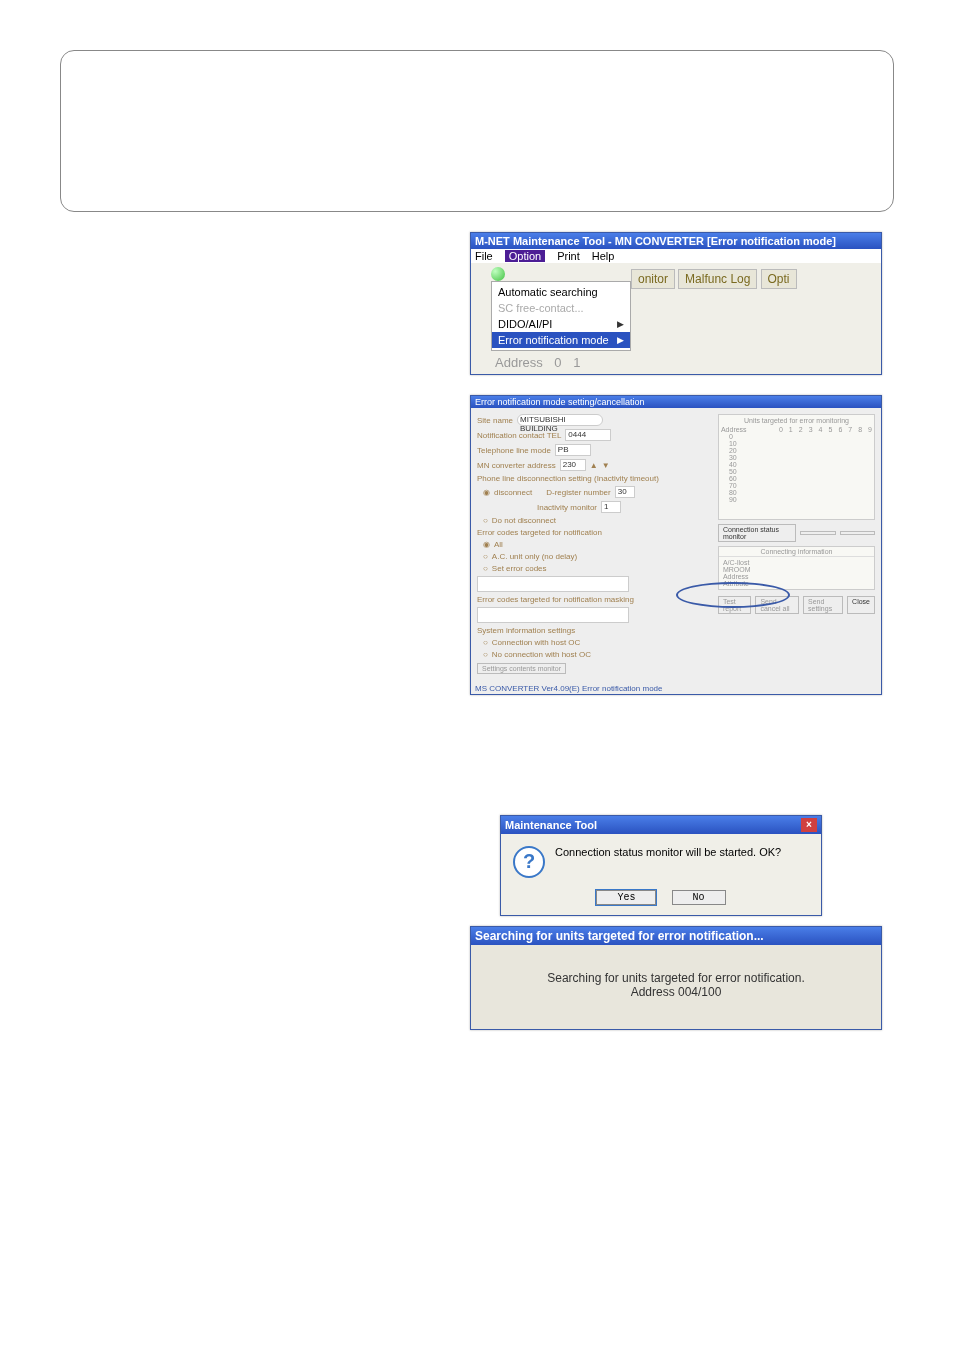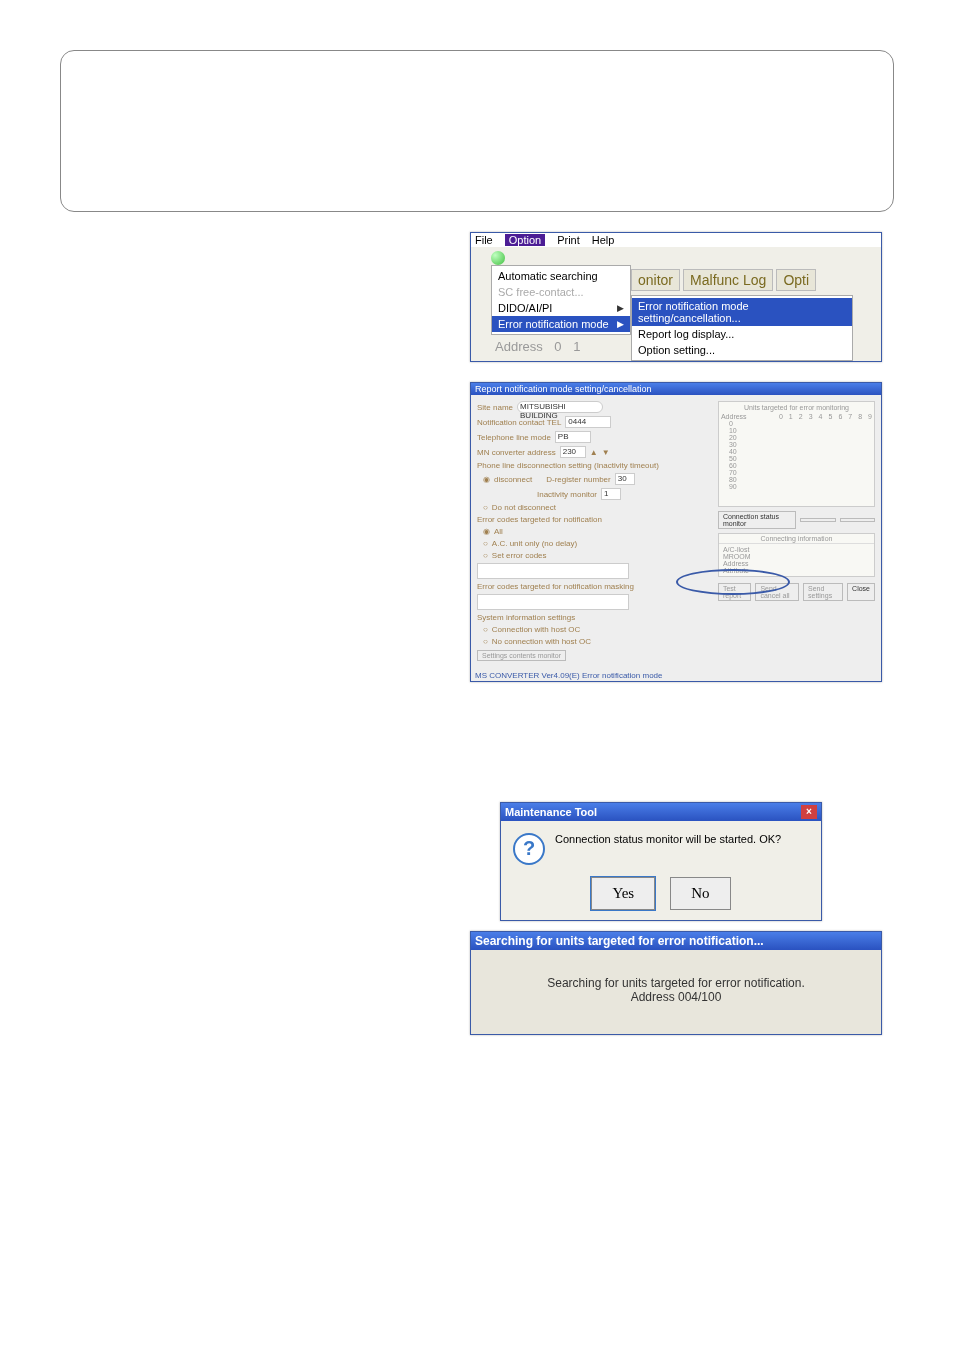--- a/index.html
+++ b/index.html
@@ -83,23 +83,23 @@
     width: 14px; height: 14px; border-radius: 50%;
     background: radial-gradient(circle at 30% 30%, #c0ffc0, #40c040);
     margin-right: 8px;
   }
   .btns-top {
     display: inline-block;
     background: #e8e6d8;
     border: 1px solid #bbb;
     padding: 2px 6px;
     color: #7a6a20;
-    font-size: 14px;
+    font-size: 12px;
     vertical-align: top;
-    margin-top: 18px;
+    margin-top: 2px;
   }
   .addr-line { padding: 4px 20px; color: #999; font-size: 13px; }
   .addr-line span { padding: 0 4px; }
   .triangle { font-size: 9px; color: #333; }
   
   .settings-window {
     border: 1px solid #3a5aa8;
     width: 410px;
     font-size: 8px;
     background: #eee;
@@ -209,27 +209,27 @@
     border-radius: 50%;
     border: 2px solid #3a78c8;
     color: #3a78c8;
     font-weight: bold;
     font-size: 20px;
     text-align: center;
     line-height: 26px;
   }
   .dbtns { text-align: center; padding-bottom: 10px; }
   .dbtns button {
-    font-size: 15px;
-    padding: 7px 20px;
+    font-size: 10px;
+    padding: 1px 20px;
     margin: 0 6px;
     border: 1px solid #888;
     background: #eee;
     cursor: default;
-    font-family: Liberation Serif, serif;
+    font-family: Liberation Mono, monospace;
   }
   .dbtns button:first-child {
     box-shadow: 0 0 0 1px #3a78c8;
   }
   
   .searching {
     width: 410px;
     border: 1px solid #3a5aa8;
     background: #f0efe8;
     font-size: 12px;
@@ -250,20 +250,21 @@
 </style>
 </head>
 <body>
 
 <div class="page">
   <div class="notice-box"></div>
 
   <div class="right-col">
 
     <div class="app-window">
+      <div class="titlebar">M-NET Maintenance Tool - MN CONVERTER [Error notification mode]</div>
       <div class="menubar">
         <span>File</span>
         <span class="sel">Option</span>
         <span>Print</span>
         <span>Help</span>
       </div>
       <div style="display:flex;">
         <div style="width:160px;">
           <div class="svc-row" style="padding-top:4px;">
             <div class="green-c"></div>
@@ -287,31 +288,26 @@
             <span>0</span>
             <span>1</span>
           </div>
         </div>
         <div style="flex:1;">
           <div style="padding:4px 0;">
             <span class="btns-top">onitor</span>
             <span class="btns-top">Malfunc Log</span>
             <span class="btns-top">Opti</span>
           </div>
-          <div class="submenu">
-            <div class="hl">Error notification mode setting/cancellation...</div>
-            <div>Report log display...</div>
-            <div>Option setting...</div>
-          </div>
         </div>
       </div>
     </div>
 
     <div class="settings-window">
-      <div class="titlebar2">Report notification mode setting/cancellation</div>
+      <div class="titlebar2">Error notification mode setting/cancellation</div>
       <div class="settings-body">
         <div class="settings-left">
           <div class="sl-row">
             <span>Site name</span>
             <span class="inpbox" style="width:80px;color:#333;padding:0 2px;border-radius:6px;">MITSUBISHI BUILDING</span>
           </div>
           <div class="sl-row">
             <span>Notification contact TEL</span>
             <span class="inpbox" style="width:40px;color:#333;padding:0 2px;">0444</span>
           </div>

